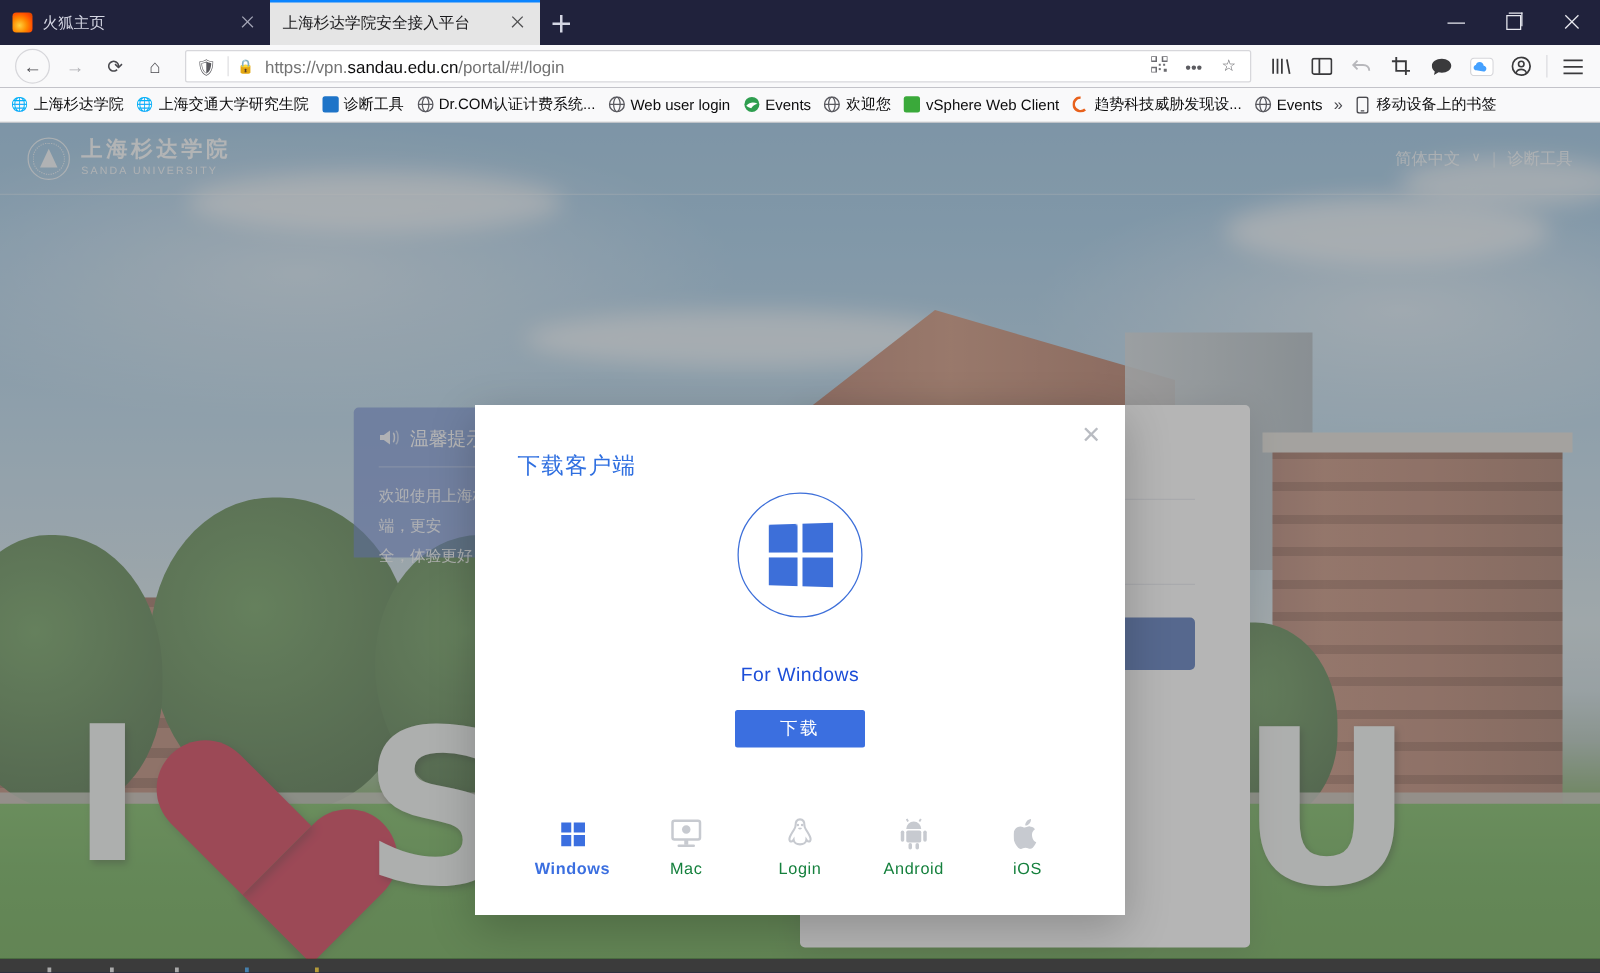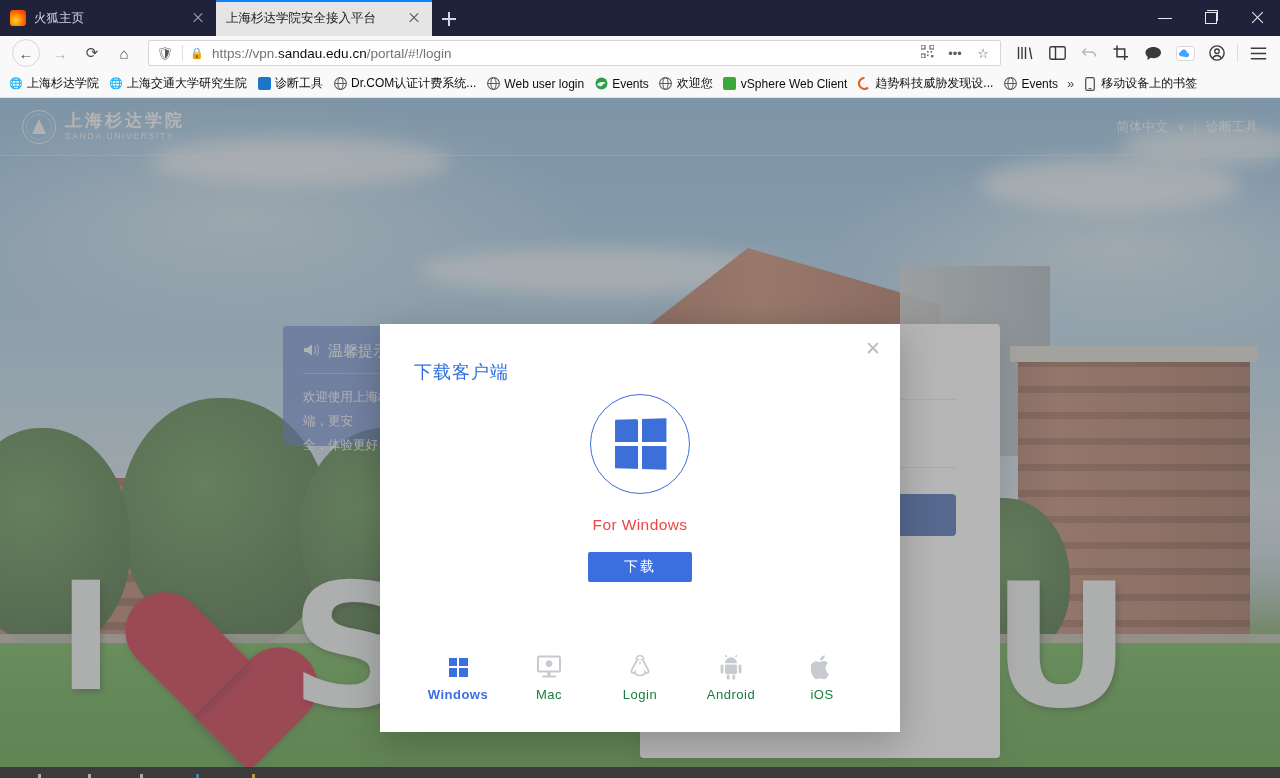--- a/index.html
+++ b/index.html
@@ -293,21 +293,21 @@
     display: flex; align-items: center; justify-content: center;
   }
   .win-logo {
     width: 52px; height: 50px; display: grid;
     grid-template-columns: 1fr 1fr; grid-template-rows: 1fr 1fr;
     gap: 4px; transform: perspective(140px) rotateY(-9deg);
   }
   .win-logo i { background: #3d6fd9; display: block; }
   .win-logo i:nth-child(1) { border-radius: 1px 2px 0 0; }
   .os-label {
-    margin-top: 22px; font-size: 15.5px; color: #ef4444; letter-spacing: .4px;
+    margin-top: 38px; font-size: 15.5px; color: #1d4ed8; letter-spacing: .4px;
   }
   .dl-btn {
     margin: 18px auto 0; width: 104px; height: 30px; background: #3b6fe0;
     color: #fff; font-size: 14px; border-radius: 2px;
     display: flex; align-items: center; justify-content: center; letter-spacing: 2px;
   }
   .other-row {
     position: absolute; left: 22px; right: 22px; top: 296px;
     display: flex; align-items: center; justify-content: space-between;
     padding-bottom: 10px; border-bottom: 1px solid #ececec;

